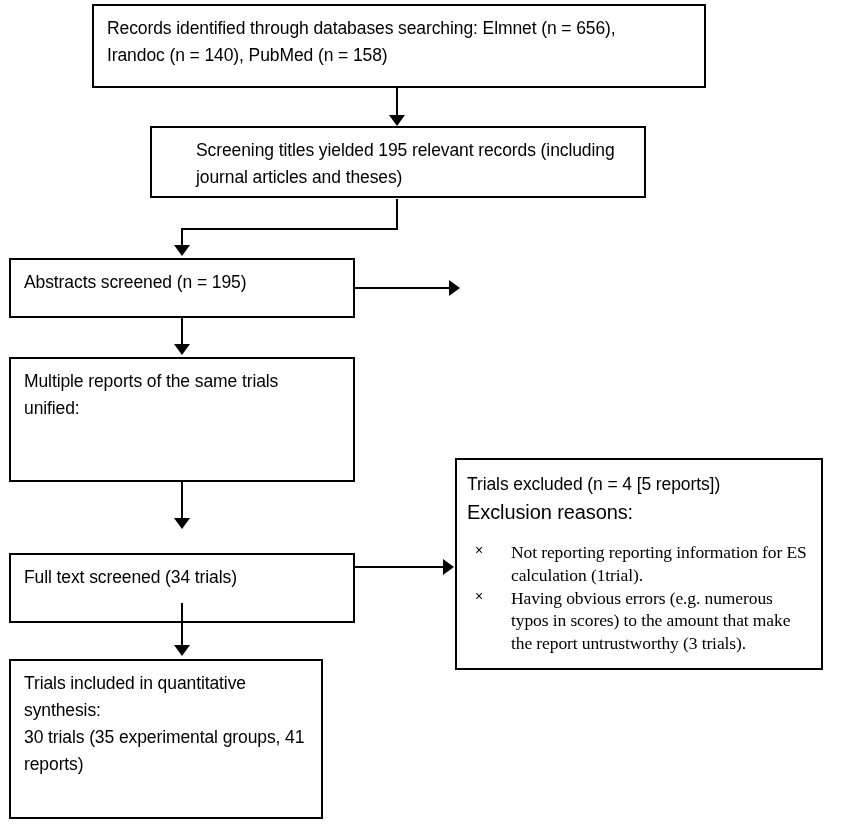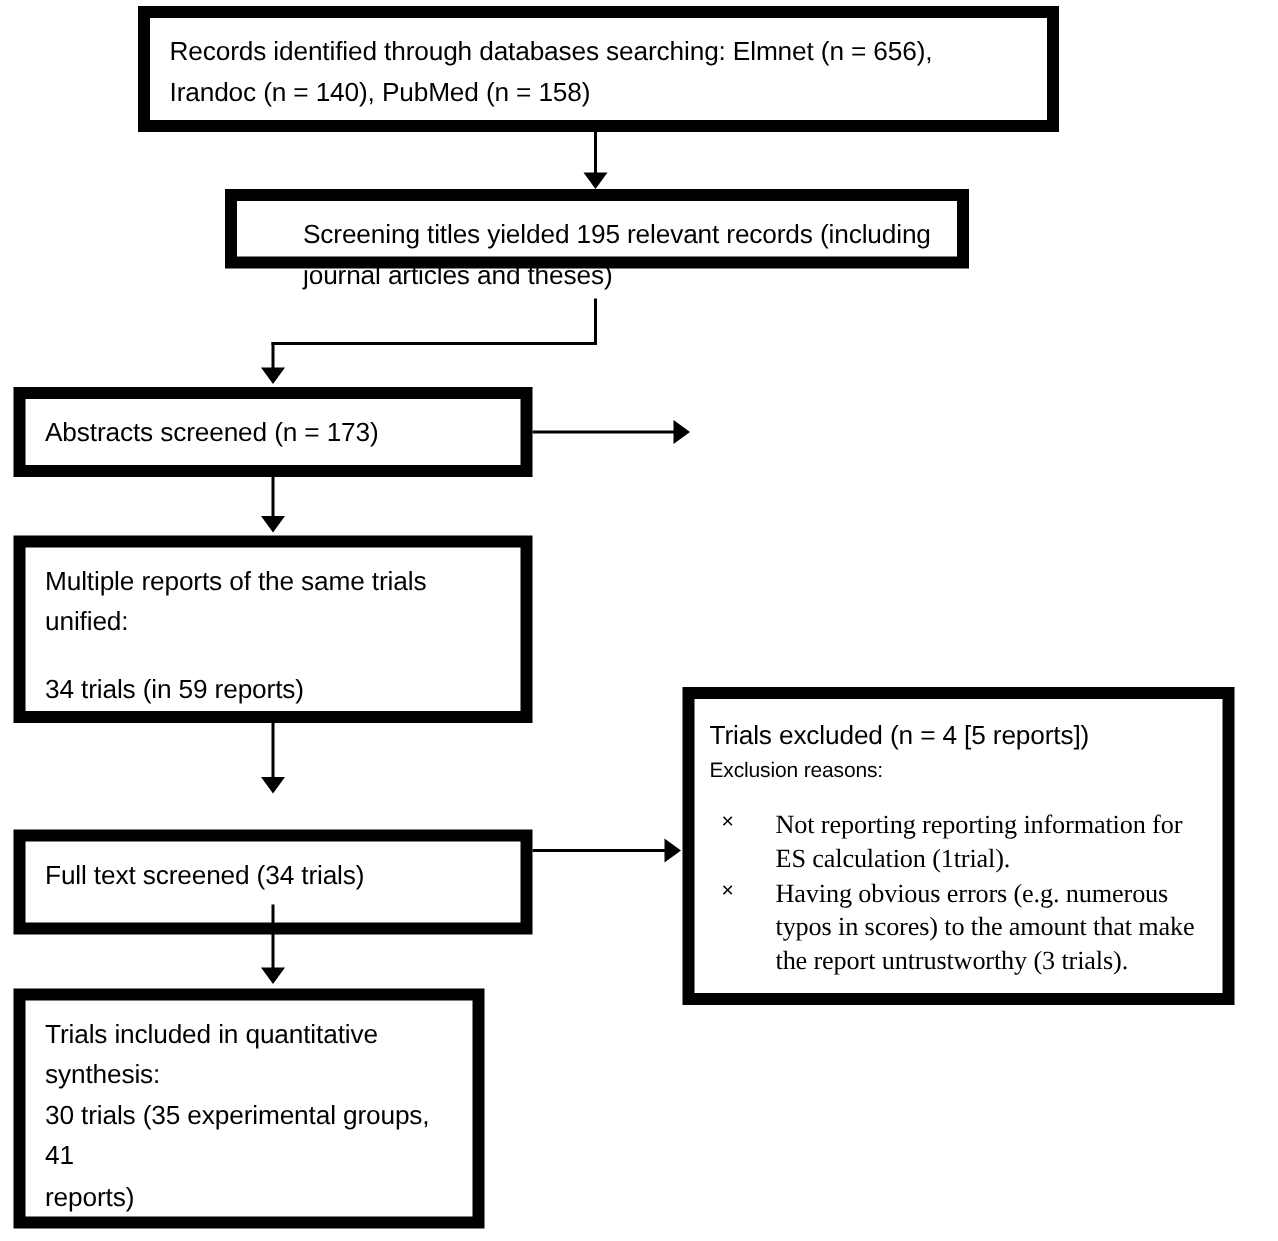--- a/index.html
+++ b/index.html
@@ -13,21 +13,21 @@
   }
   #canvas {
     position: relative;
     width: 852px;
     height: 827px;
     background: #ffffff;
     overflow: hidden;
   }
   .node {
     position: absolute;
-    border: 8px solid #000000;
+    border: 2px solid #000000;
     background: #ffffff;
     box-sizing: border-box;
     padding: 9px 11px 9px 13px;
     font-family: "Liberation Sans", sans-serif;
     font-size: 17.5px;
     line-height: 1.55;
     color: #000000;
     letter-spacing: -0.1px;
   }
   .node p {
@@ -39,21 +39,21 @@
 
   
   .excl-head {
     font-family: "Liberation Sans", sans-serif;
     font-size: 17.5px;
     line-height: 1.5;
     margin: 0;
   }
   .excl-sub {
     font-family: "Liberation Sans", sans-serif;
-    font-size: 14px;
+    font-size: 20px;
     line-height: 1.5;
     margin: 0 0 0 26px;
   }
   ul.reasons {
     list-style: none;
     margin: 14px 0 0 0;
     padding: 0;
     font-family: "Liberation Serif", serif;
     font-size: 17.5px;
     line-height: 1.28;
@@ -102,45 +102,44 @@
 <div id="canvas">
 
   <div class="node" style="left:92px; top:4px; width:614px; height:84px;">
     <p>Records identified through databases searching: Elmnet (n  =  656),</p>
     <p>Irandoc  (n  =  140), PubMed (n  =  158)</p>
   </div>
 
   <div class="vline" style="left:396px; top:88px; height:33px;"></div>
   <div class="arrow-down" style="left:389px; top:115px;"></div>
 
-  <div class="node" style="left:150px; top:126px; width:496px; height:53px;padding-left:44px;">
+  <div class="node" style="left:150px; top:126px; width:496px; height:72px;padding-left:44px;">
     <p>Screening titles yielded 195 relevant records (including</p>
     <p>journal articles and theses)</p>
   </div>
 
   <div class="vline" style="left:396px; top:199px; height:31px;"></div>
   <div class="hline" style="left:181px; top:228px; width:217px;"></div>
   <div class="vline" style="left:181px; top:228px; height:22px;"></div>
   <div class="arrow-down" style="left:174px; top:245px;"></div>
 
   <div class="node" style="left:9px; top:258px; width:346px; height:60px;">
-    <p>Abstracts screened (n  =  173)</p>
+    <p>Abstracts screened (n  =  195)</p>
   </div>
 
   <div class="hline" style="left:355px; top:287px; width:95px;"></div>
   <div class="arrow-right" style="left:449px; top:280px;"></div>
 
 
   <div class="vline" style="left:181px; top:318px; height:32px;"></div>
   <div class="arrow-down" style="left:174px; top:344px;"></div>
 
   <div class="node" style="left:9px; top:357px; width:346px; height:125px;padding-left:13px;">
     <p>Multiple reports of the same trials</p>
     <p>unified:</p>
-    <p class="gap">34 trials (in 59 reports)</p>
   </div>
 
   <div class="vline" style="left:181px; top:482px; height:42px;"></div>
   <div class="arrow-down" style="left:174px; top:518px;"></div>
 
   <div class="node" style="left:9px; top:533px; width:346px; height:70px;margin-top:20px;">
     <p>Full text screened (34 trials)</p>
   </div>
 
   <div class="hline" style="left:355px; top:566px; width:89px;"></div>

